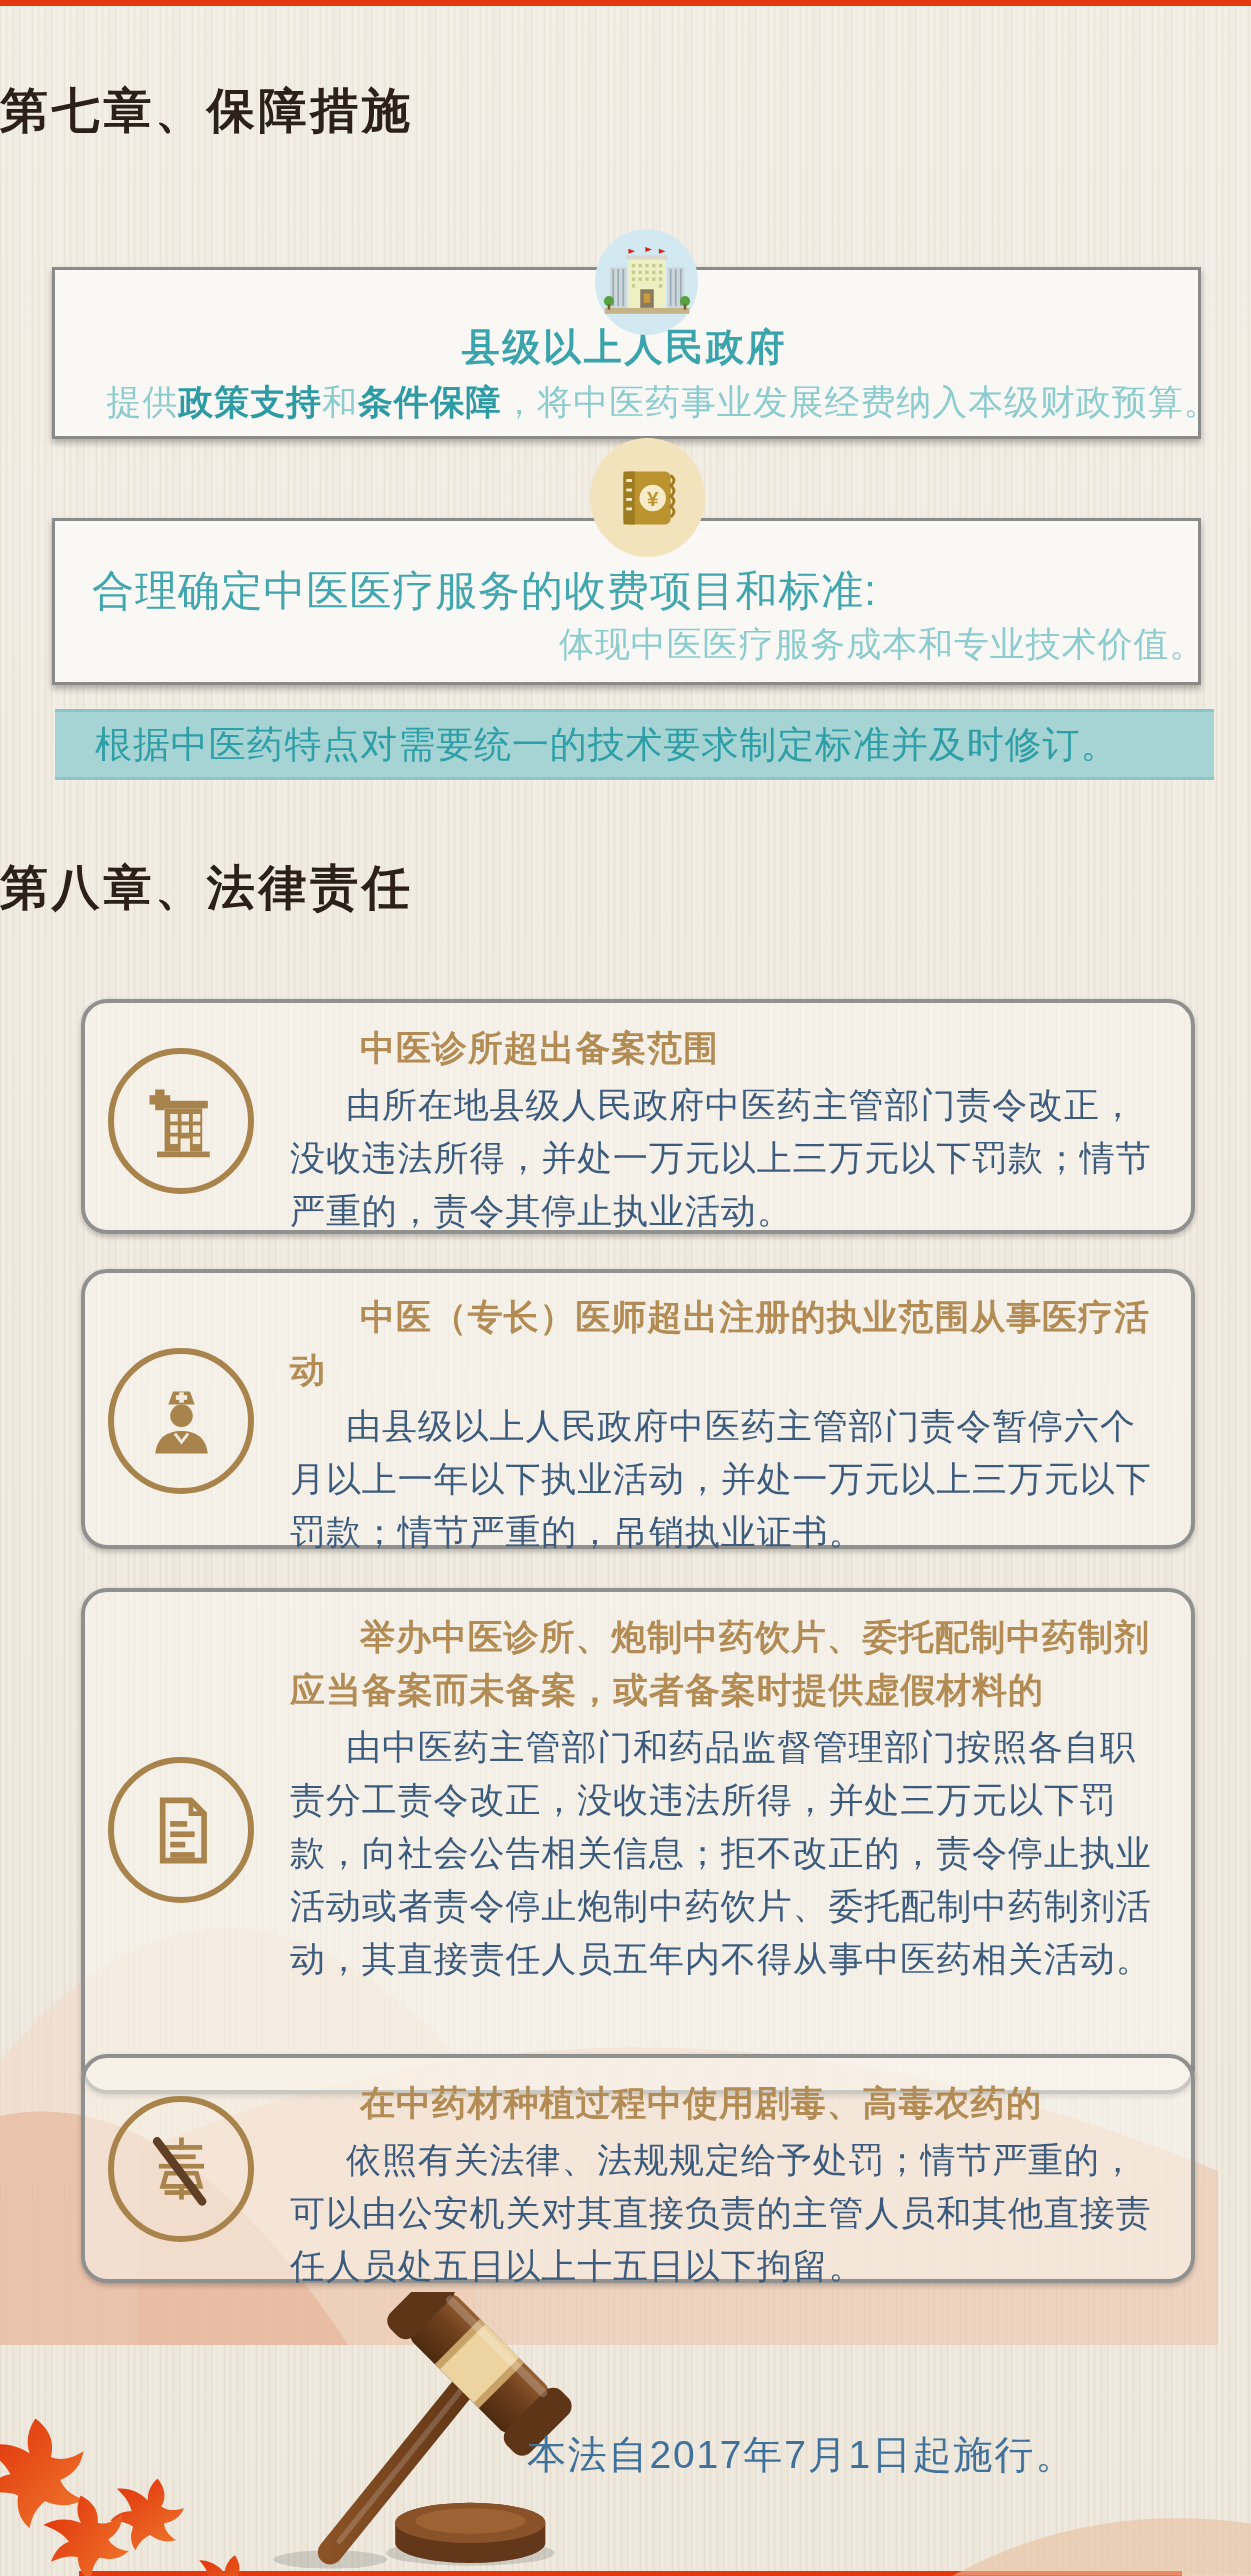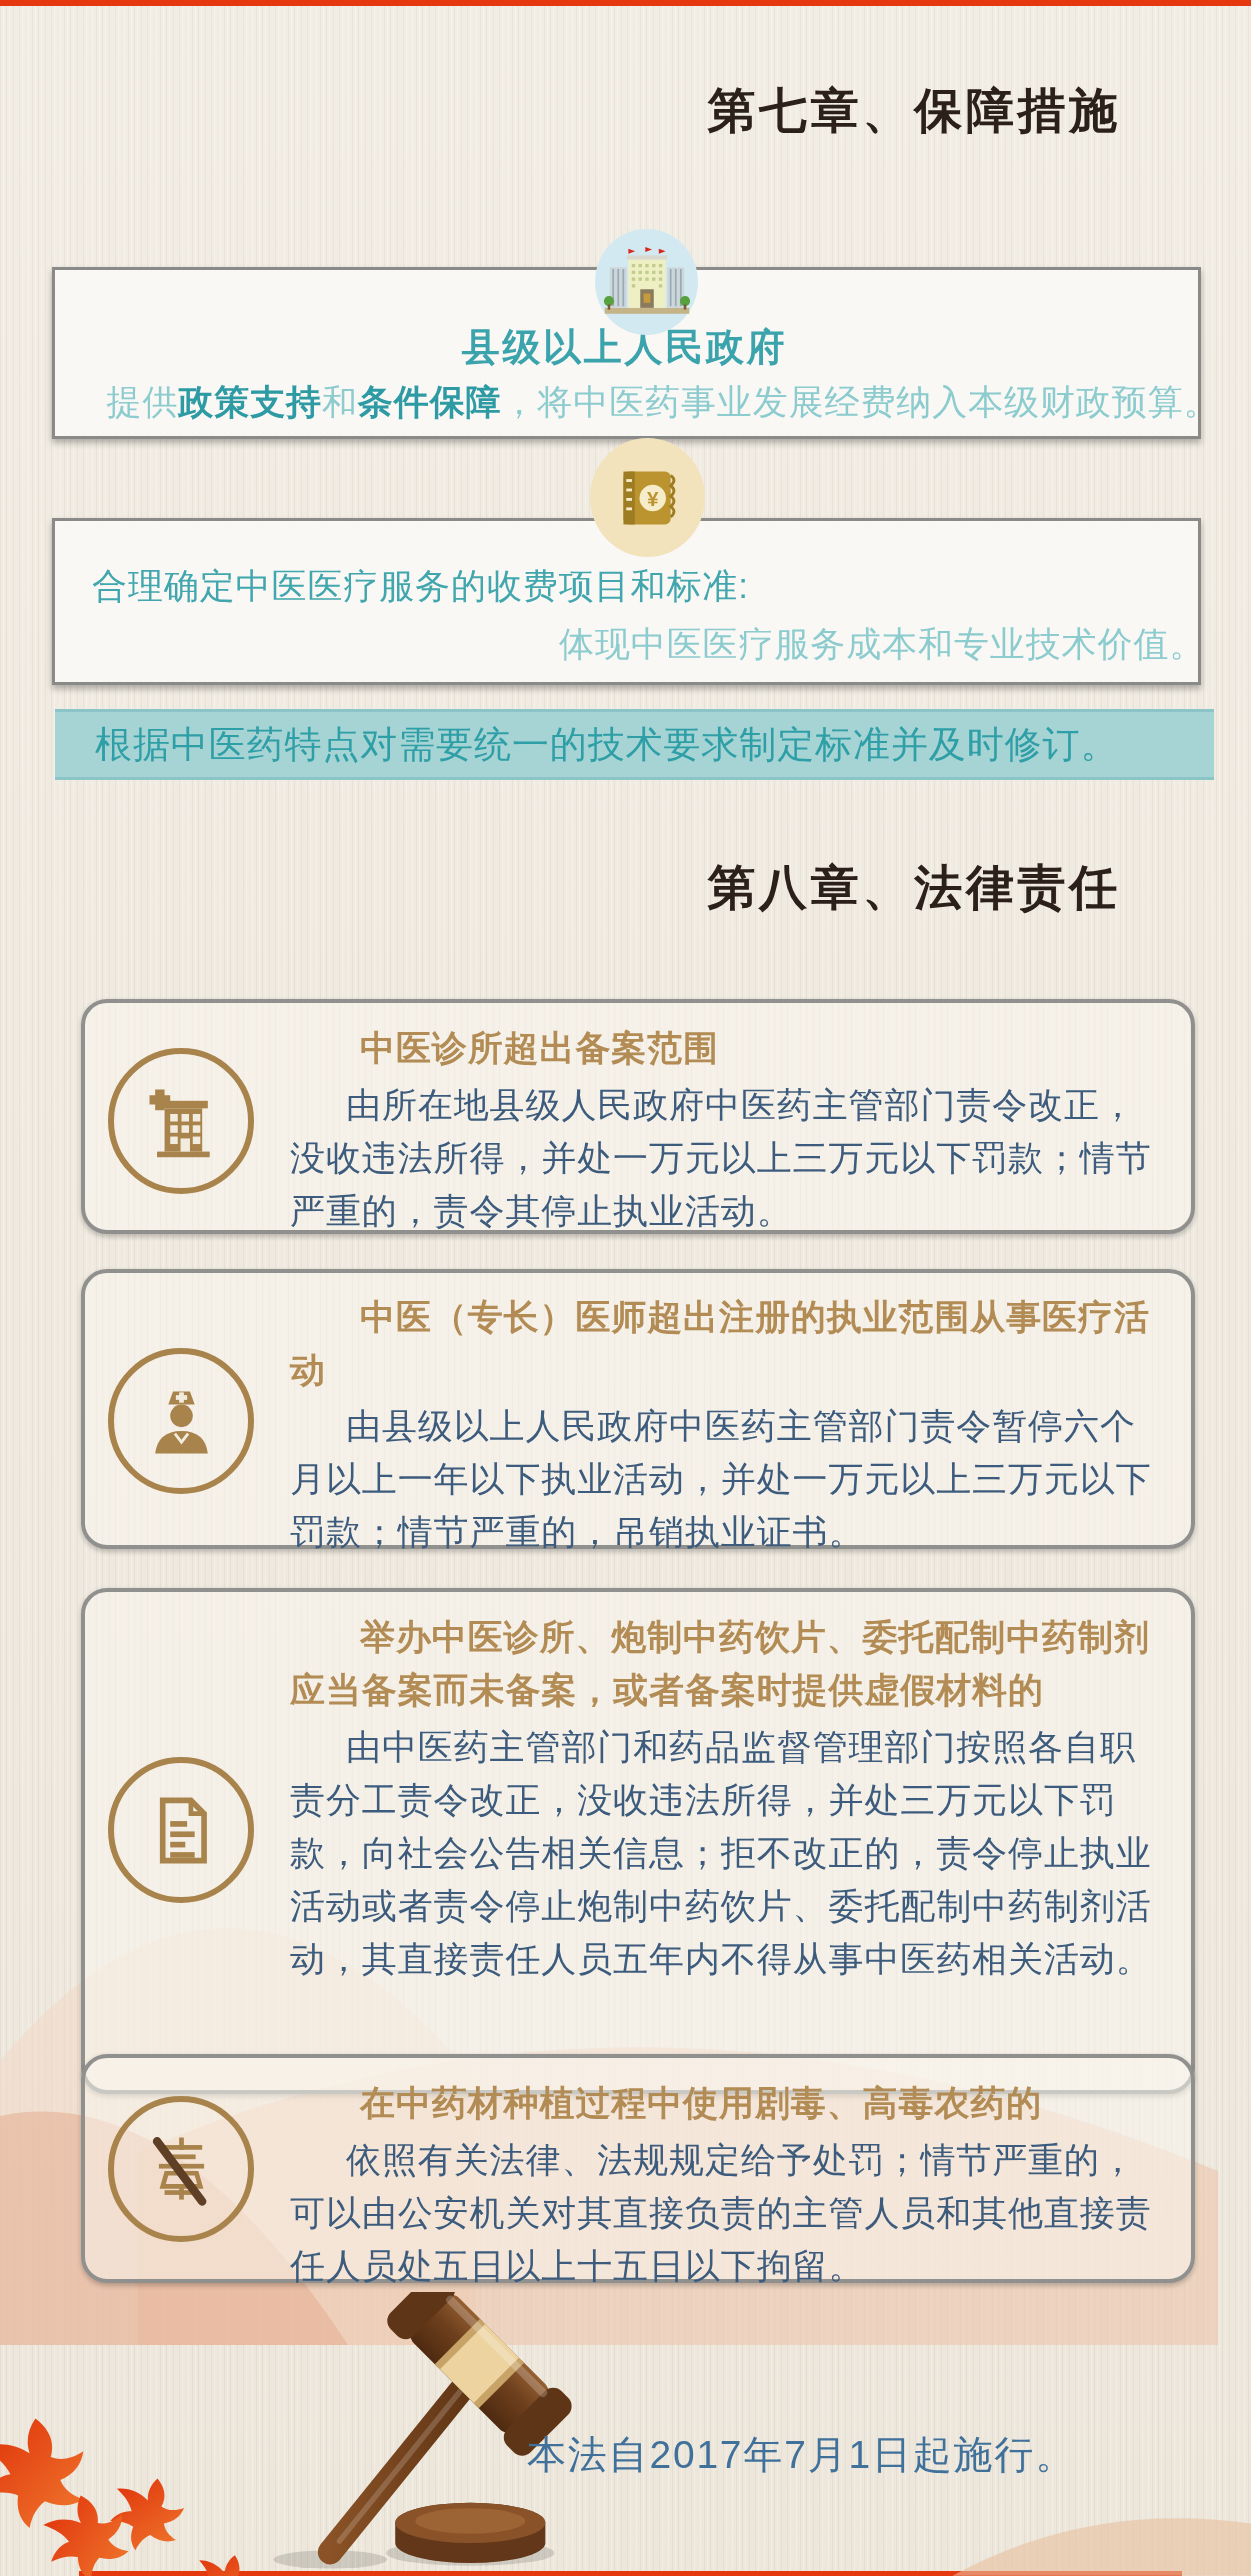--- a/index.html
+++ b/index.html
@@ -5,32 +5,32 @@
   html,body{margin:0;padding:0;}
   body{font-family:"Liberation Sans","DejaVu Sans",sans-serif;}
   #canvas{position:relative;width:1251px;height:2576px;overflow:hidden;
     background-color:#efe9e0;
     background-image:
       repeating-linear-gradient(90deg, rgba(200,190,172,.20) 0 0.9px, rgba(255,255,255,0) 0.9px 2.7px, rgba(255,255,255,.30) 2.7px 3.7px, rgba(255,255,255,0) 3.7px 6.4px),
       linear-gradient(#f2ede4,#ece6db);
   }
   .abs{position:absolute;}
   .red-strip{background:#e6380f;}
-  .chapter-title{width:1100px;text-align:right;font-size:48px;font-weight:700;
-    color:#2b211a;letter-spacing:3.7px;padding-left:21px;}
+  .chapter-title{width:1100px;text-align:left;font-size:48px;font-weight:700;
+    color:#2b211a;letter-spacing:3.7px;}
   
   .panel{background:rgba(250,249,246,.92);border:3.7px solid #8a8a88;
     box-shadow:0 3.7px 6.4px rgba(0,0,0,.28);box-sizing:border-box;}
   .icon-disc{border-radius:50%;display:flex;align-items:center;justify-content:center;z-index:3;}
   .gov-heading{width:1145px;text-align:center;font-size:38px;font-weight:700;
     color:#3ba3ac;letter-spacing:2.7px;}
   .gov-body{width:1222px;text-align:center;font-size:35px;letter-spacing:0.9px;}
   .seg-light{color:#8ccbce;}
   .seg-strong{color:#2e9ba4;font-weight:700;}
-  .fee-line1{font-size:35px;color:#41a6ad;letter-spacing:0.9px;}
+  .fee-line1{font-size:42px;color:#41a6ad;letter-spacing:0.9px;}
   .fee-line2{font-size:35px;color:#8ccbce;letter-spacing:0.9px;}
   .banner{background:#a6d3d3;border-top:3.7px solid #8cc5c7;border-bottom:3.7px solid #8cc5c7;
     box-sizing:border-box;display:flex;align-items:center;padding-left:40px;
     font-size:37px;color:#2f9fa7;letter-spacing:0.9px;margin-top:10px;}
   
   .law-box{left:81px;width:1114px;border:4.6px solid #90908e;border-radius:26px;
     background:rgba(249,246,239,.55);box-shadow:0 2.7px 5.5px rgba(0,0,0,.22);
     box-sizing:border-box;padding:18.3px 37px 9.2px 205px;z-index:2;}
   .law-title{color:#b28c54;font-weight:700;font-size:35px;line-height:53px;
     text-indent:2em;letter-spacing:0.9px;margin:0;}

